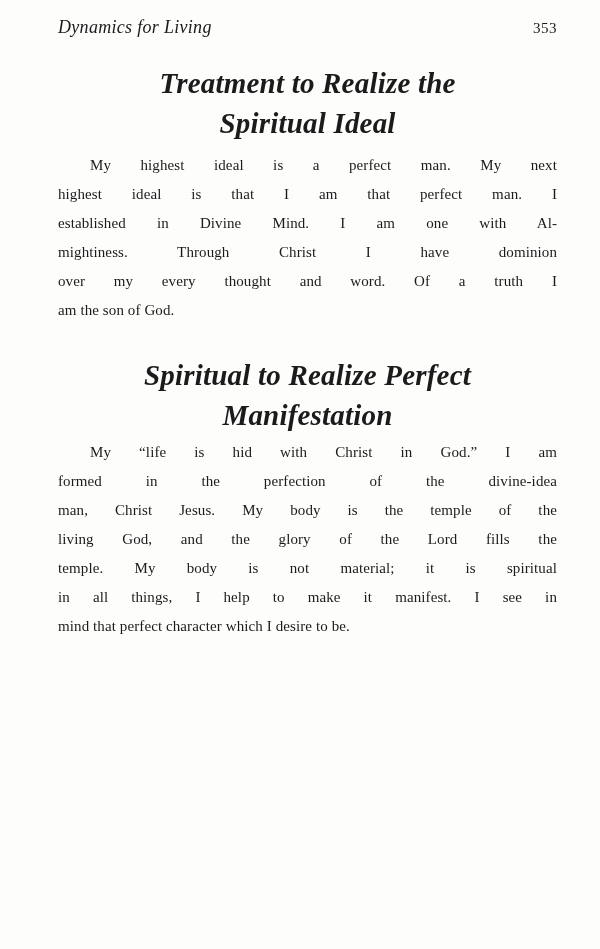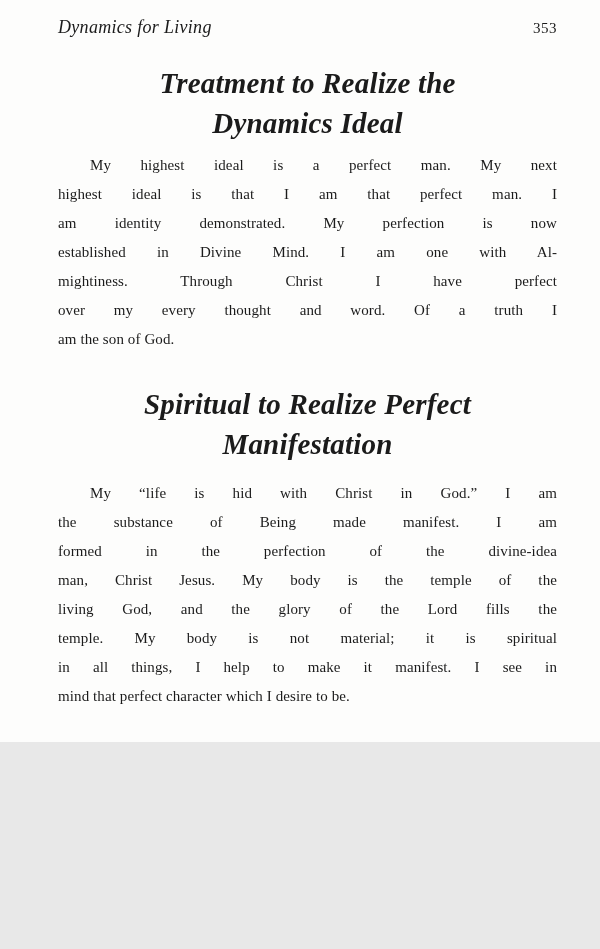--- a/index.html
+++ b/index.html
@@ -3,21 +3,21 @@
 <meta charset="utf-8">
 <style>
   html, body {
     margin: 0;
     padding: 0;
     background: #e8e8e8;
   }
   .page {
     position: relative;
     width: 600px;
-    height: 742px;
+    height: 949px;
     margin: 0 auto;
     background: #fdfdfc;
     color: #1b1b1b;
     font-family: "Liberation Serif", "DejaVu Serif", serif;
     overflow: hidden;
     box-sizing: border-box;
     padding: 16px 43px 0 58px;
   }
   .running-header {
     display: flex;
@@ -46,21 +46,21 @@
   .section-heading.second {
     margin-top: 30px;
   }
   .para {
     margin-top: 8px;
     font-size: 15px;
     line-height: 29px;
     letter-spacing: 0.1px;
   }
   .para.second {
-    margin-top: 15px;
+    margin-top: 3px;
   }
   .para .line {
     text-align: justify;
     text-align-last: justify;
     white-space: normal;
   }
   .para .line:first-child {
     text-indent: 32px;
   }
   .para .line:last-child {
@@ -74,41 +74,39 @@
 
 <div class="page">
 
   <div class="running-header">
     <span class="running-title">Dynamics for Living</span>
     <span class="page-number">353</span>
   </div>
 
   <div class="section-heading">
       <div class="h-line">Treatment to Realize the</div>
-      <div class="h-line">Dynamics Ideal</div>
+      <div class="h-line">Spiritual Ideal</div>
     </div>
 
   <div class="para">
       <div class="line">My highest ideal is a perfect man. My next</div>
       <div class="line">highest ideal is that I am that perfect man. I</div>
-      <div class="line">am identity demonstrated. My perfection is now</div>
       <div class="line">established in Divine Mind. I am one with Al-</div>
-      <div class="line">mightiness. Through Christ I have perfect</div>
+      <div class="line">mightiness. Through Christ I have dominion</div>
       <div class="line">over my every thought and word. Of a truth I</div>
       <div class="line">am the son of God.</div>
     </div>
 
   <div class="section-heading second">
       <div class="h-line">Spiritual to Realize Perfect</div>
       <div class="h-line">Manifestation</div>
     </div>
 
   <div class="para second">
       <div class="line">My “life is hid with Christ in God.” I am</div>
-      <div class="line">the substance of Being made manifest. I am</div>
       <div class="line">formed in the perfection of the divine-idea</div>
       <div class="line">man, Christ Jesus. My body is the temple of the</div>
       <div class="line">living God, and the glory of the Lord fills the</div>
       <div class="line">temple. My body is not material; it is spiritual</div>
       <div class="line">in all things, I help to make it manifest. I see in</div>
       <div class="line">mind that perfect character which I desire to be.</div>
     </div>
 
 </div>
 

